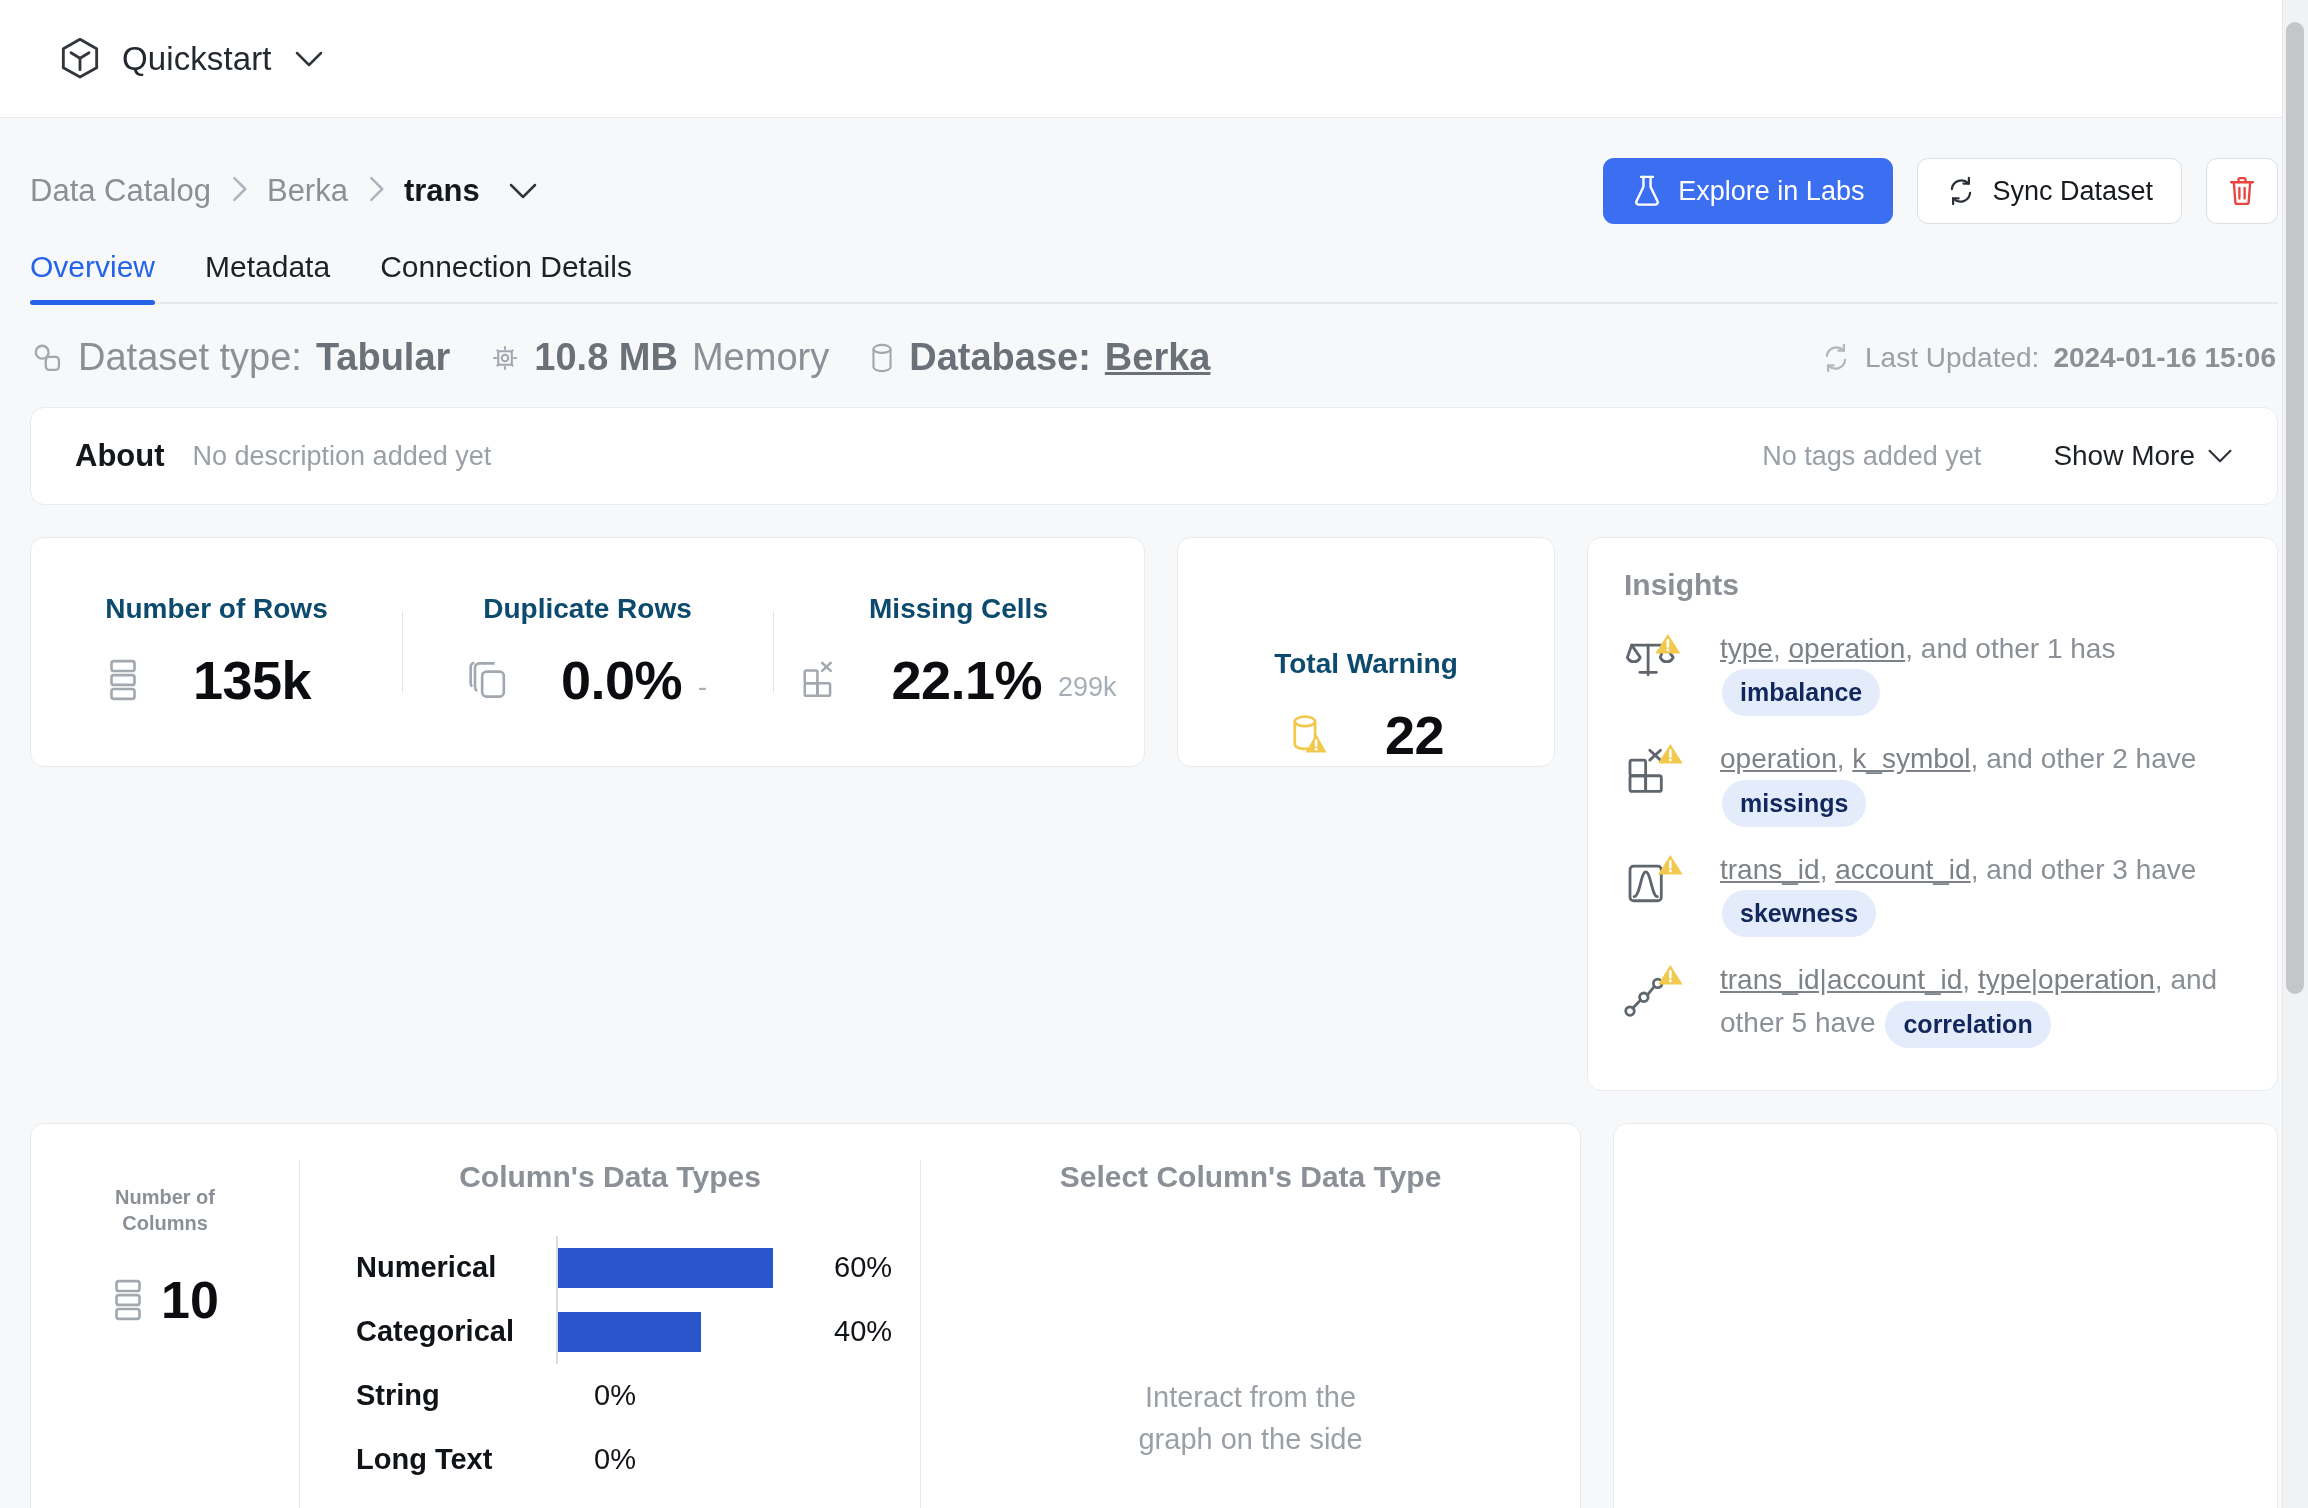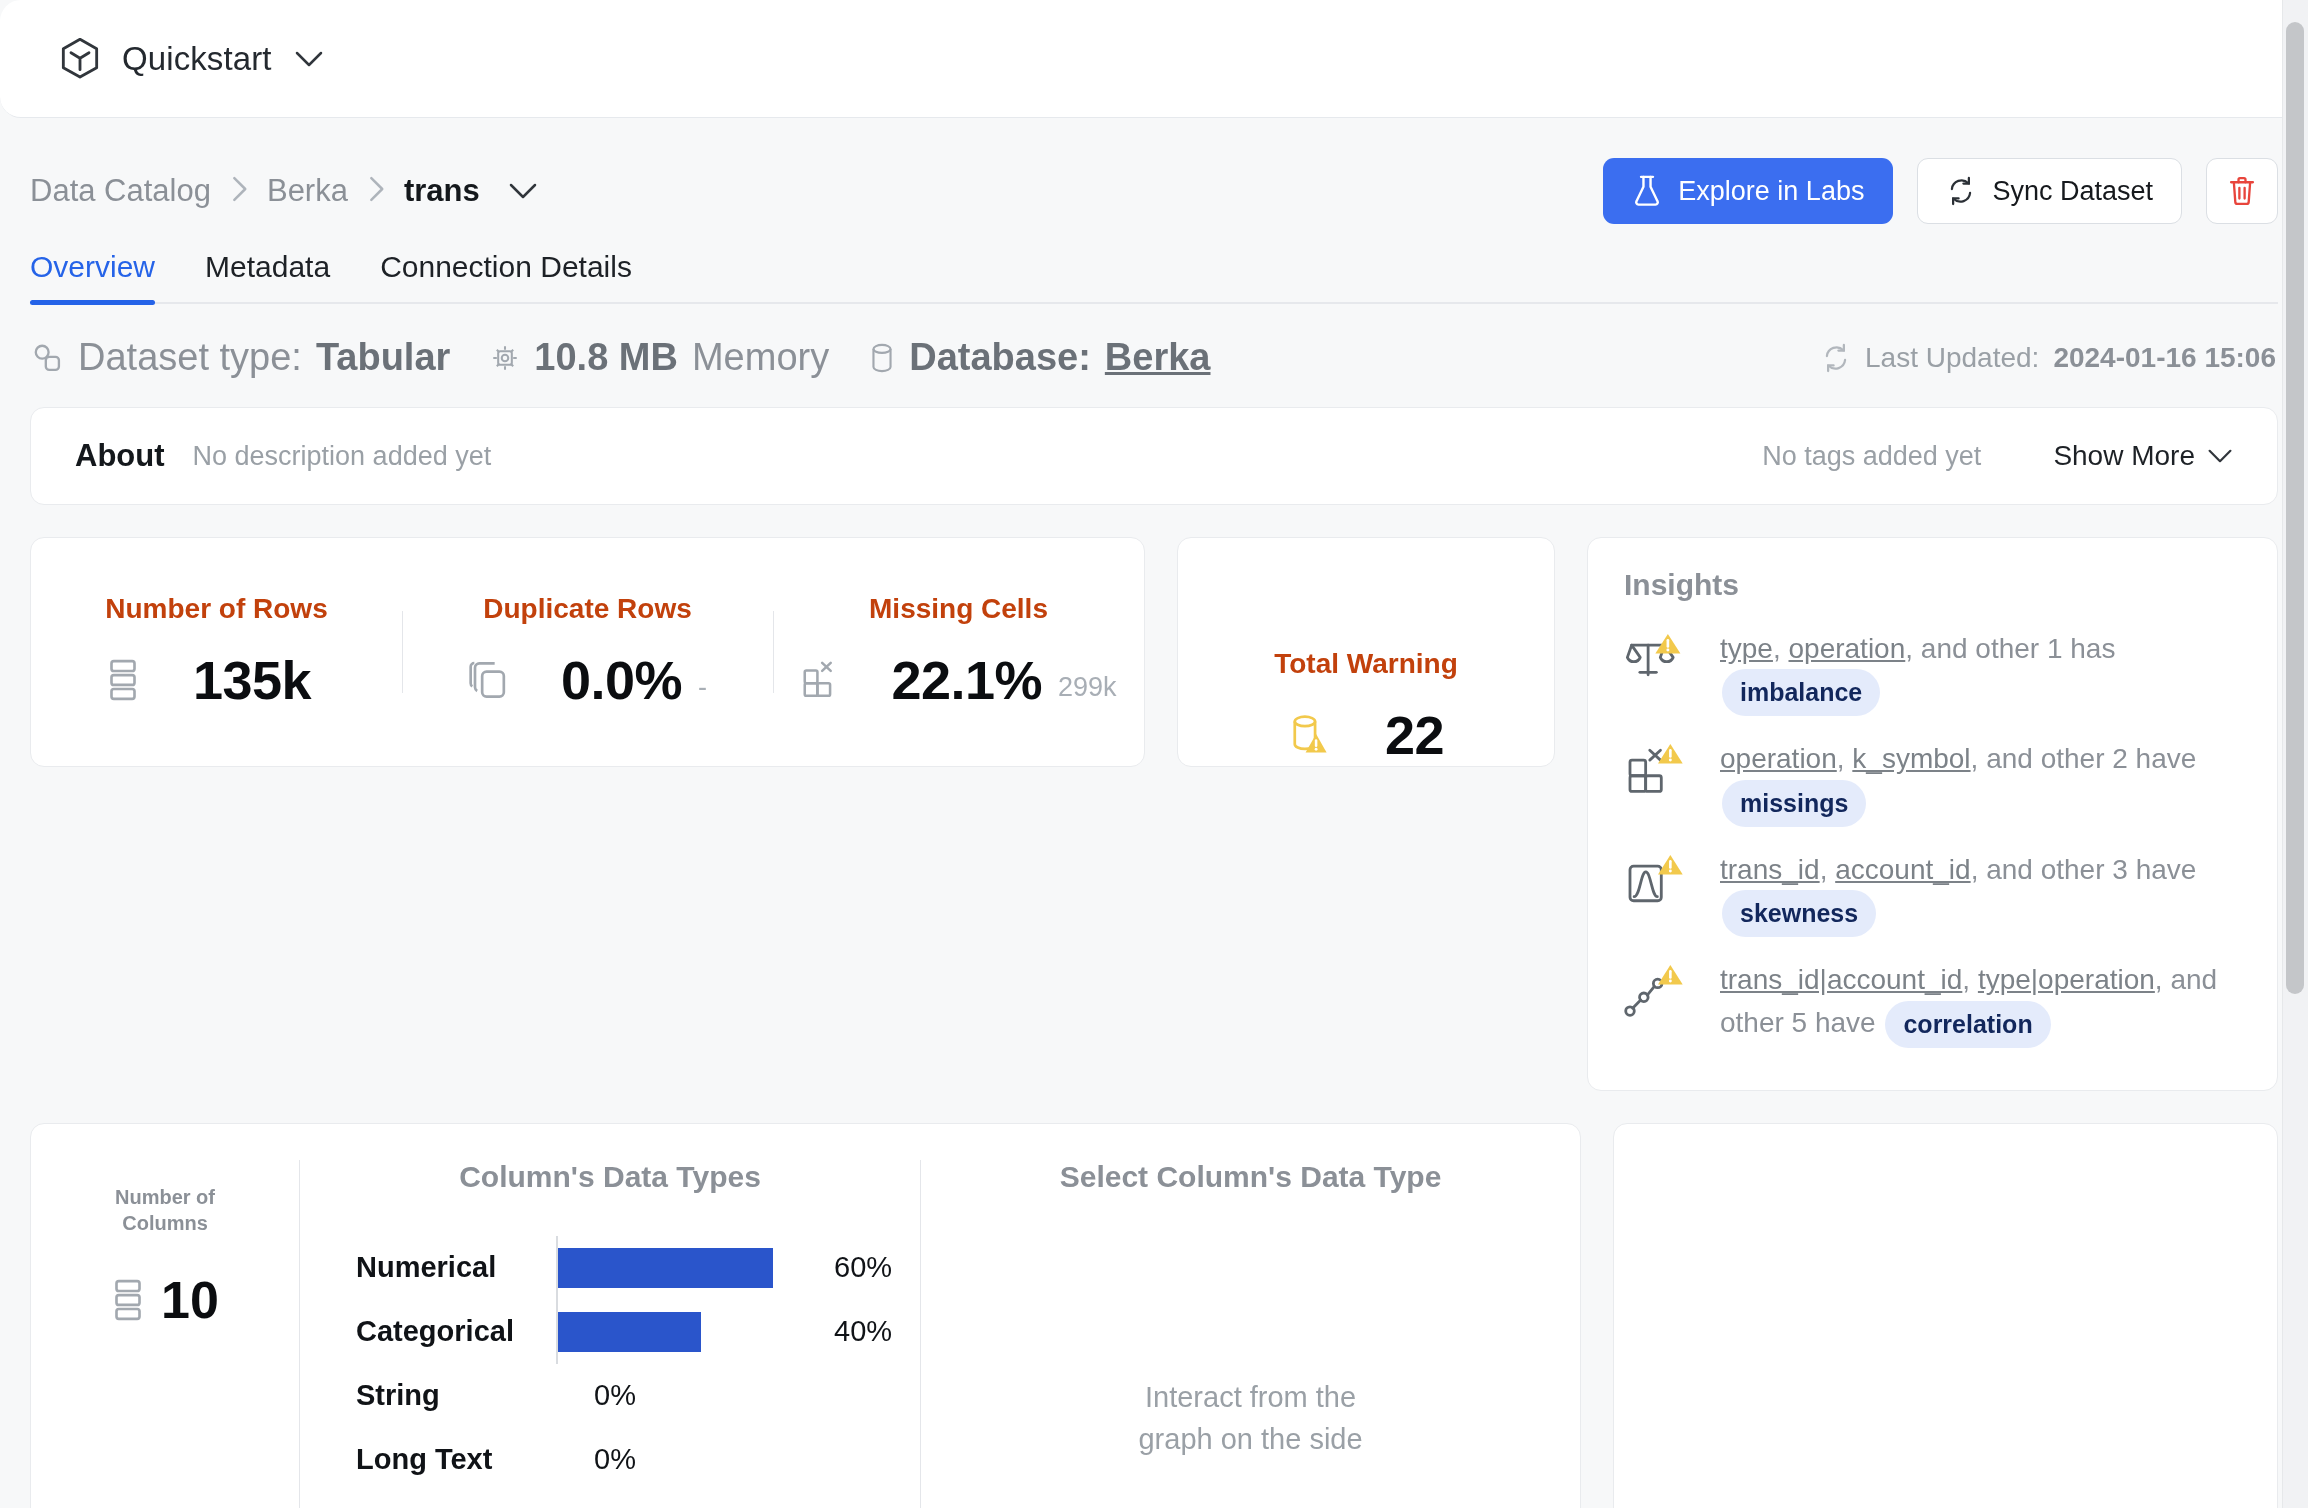--- a/index.html
+++ b/index.html
@@ -13,21 +13,20 @@
   }
 
   
   .topbar {
     height: 118px;
     background: #ffffff;
     border-bottom: 1px solid #e6e9ed;
     display: flex;
     align-items: center;
     padding: 0 60px;
-    border-radius: 21px;
   }
   .brand { display: flex; align-items: center; gap: 22px; cursor: pointer; }
   .brand-title { font-size: 33px; font-weight: 400; color: #24292f; letter-spacing: .1px; }
   .chev { display: inline-block; }
 
   
   .page { padding: 0 30px 0 30px; }
 
   .breadcrumb-row {
     display: flex; align-items: center; justify-content: space-between;
@@ -99,21 +98,21 @@
 
   .stats-card { flex: 0 0 1115px; display: flex; align-items: center; height: 230px; }
   .stat {
     flex: 1; display: flex; flex-direction: column; align-items: center;
     justify-content: center; gap: 24px; position: relative;
   }
   .stat + .stat::before {
     content: ""; position: absolute; left: 0; top: 18px; bottom: 18px;
     width: 1px; background: #e4e6ea;
   }
-  .stat-label { font-size: 28px; font-weight: 700; color: #c2410c; }
+  .stat-label { font-size: 28px; font-weight: 700; color: #0c4a6e; }
   .stat-value { display: flex; align-items: center; gap: 16px; }
   .stat-num { font-size: 54px; font-weight: 700; color: #0b0d10; letter-spacing: -.5px; margin-left: 37px; }
   .stat-sub { font-size: 27px; color: #a8aeb5; align-self: flex-end; margin-bottom: 8px; }
 
   .warn-card { flex: 0 0 378px; display: flex; flex-direction: column;
                align-items: center; justify-content: flex-end; gap: 24px; height: 230px; }
 
   .insights-card { flex: 1; padding: 30px 36px 20px 36px; }
   .insights-title { font-size: 30px; font-weight: 700; color: #8b9097; margin-bottom: 26px; }
   .insight {

